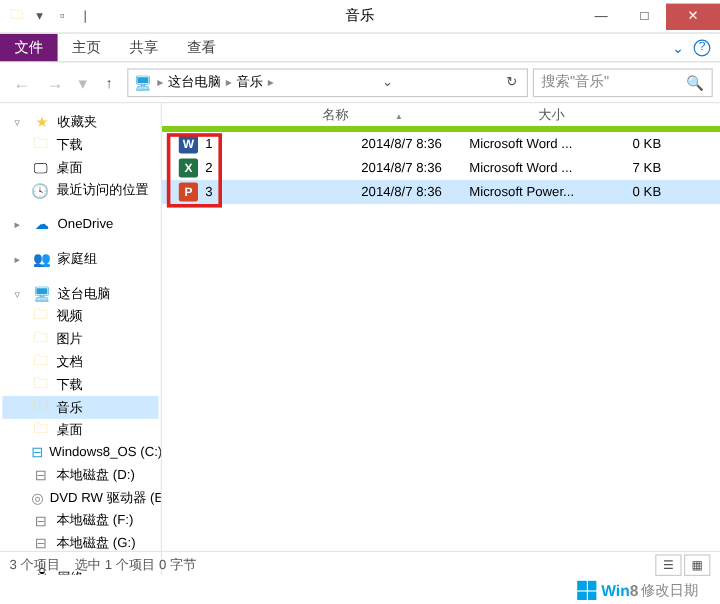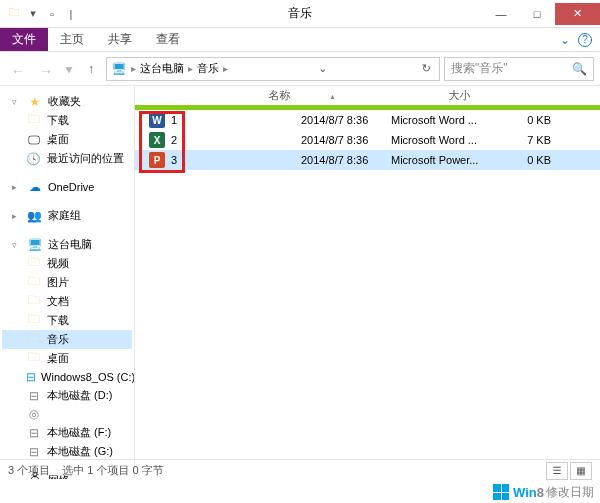--- a/index.html
+++ b/index.html
@@ -54,21 +54,21 @@
     .fi-word { background: #2b579a; }
     .fi-excel { background: #217346; }
     .fi-ppt { background: #d24726; }
     
     .redbox { position: absolute; border: 3px solid #e02020; pointer-events: none; }
     
     .statusbar { position: absolute; bottom: 22px; left: 0; right: 0; height: 22px; border-top: 1px solid #e5e5e5; display: flex; align-items: center; padding: 0 8px; font-size: 11px; color: #555; gap: 12px; }
     .view-btns { margin-left: auto; display: flex; gap: 2px; }
     .view-btn { width: 22px; height: 18px; border: 1px solid #ccc; display: flex; align-items: center; justify-content: center; font-size: 10px; }
     
-    .watermark { position: absolute; bottom: 0; right: 0; height: 22px; display: flex; align-items: center; padding: 0 6px; font-size: 13px; font-family: "Segoe UI", sans-serif; }
+    .watermark { position: absolute; bottom: 0; right: 12px; height: 22px; display: flex; align-items: center; padding: 0 6px; font-size: 13px; font-family: "Segoe UI", sans-serif; }
     .wm-win { color: #00a3e6; font-weight: 600; }
     .wm-8 { color: #888; font-weight: 600; }
     .wm-text { color: #888; margin-left: 2px; font-size: 12px; }
     .wm-logo { width: 16px; height: 16px; margin-right: 4px; display: grid; grid-template-columns: 1fr 1fr; grid-template-rows: 1fr 1fr; gap: 1px; }
     .wm-logo div { background: #00a3e6; }
   </style>
 </head>
 <body>
 
 <div class="titlebar">
@@ -188,20 +188,21 @@
           <div class="nav-item sub">
             <span class="nav-icon pc-i">⊟</span>
             <span>Windows8_OS (C:)</span>
           </div>
           <div class="nav-item sub">
             <span class="nav-icon disk-i">⊟</span>
             <span>本地磁盘 (D:)</span>
           </div>
           <div class="nav-item sub">
             <span class="nav-icon disk-i">◎</span>
+            <span>DVD RW 驱动器 (E</span>
           </div>
           <div class="nav-item sub">
             <span class="nav-icon disk-i">⊟</span>
             <span>本地磁盘 (F:)</span>
           </div>
           <div class="nav-item sub">
             <span class="nav-icon disk-i">⊟</span>
             <span>本地磁盘 (G:)</span>
           </div>
         </div>

